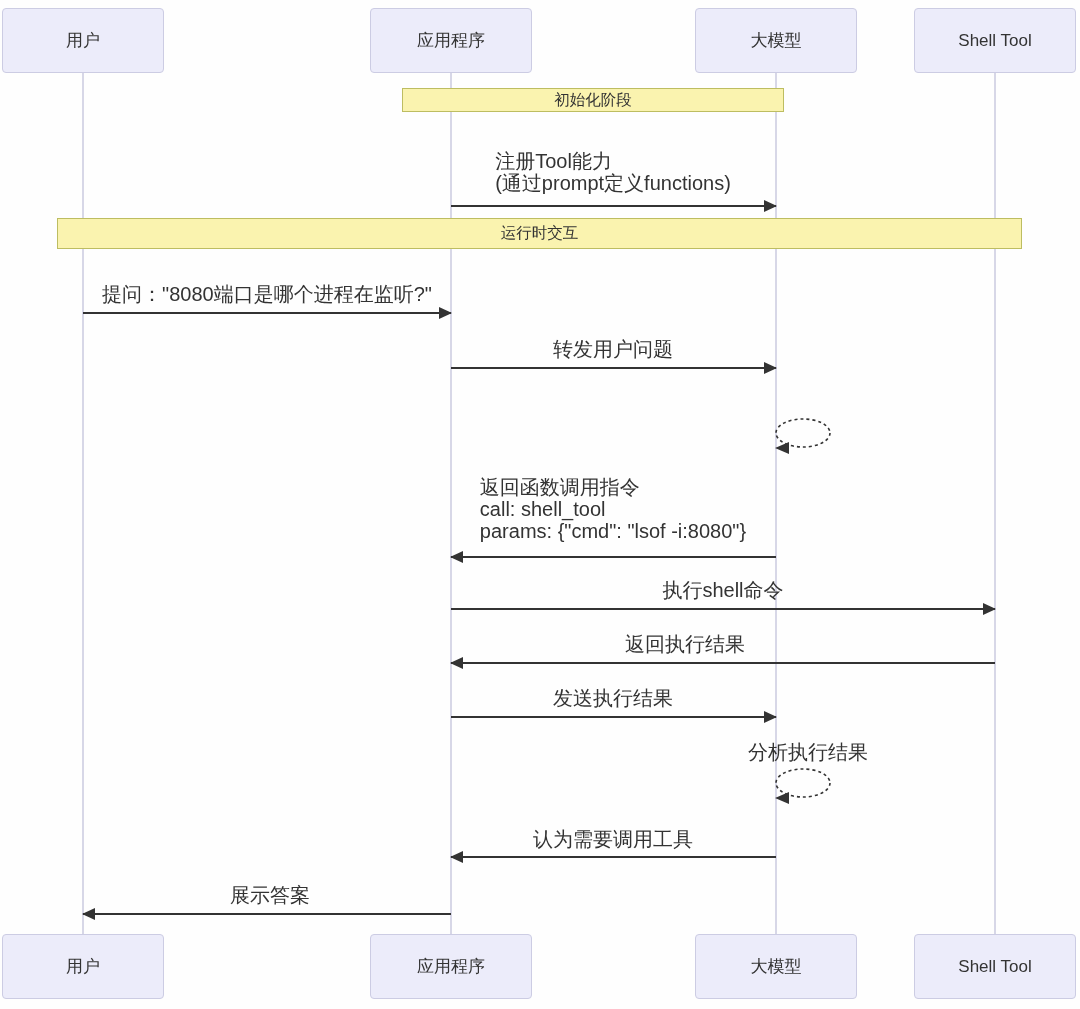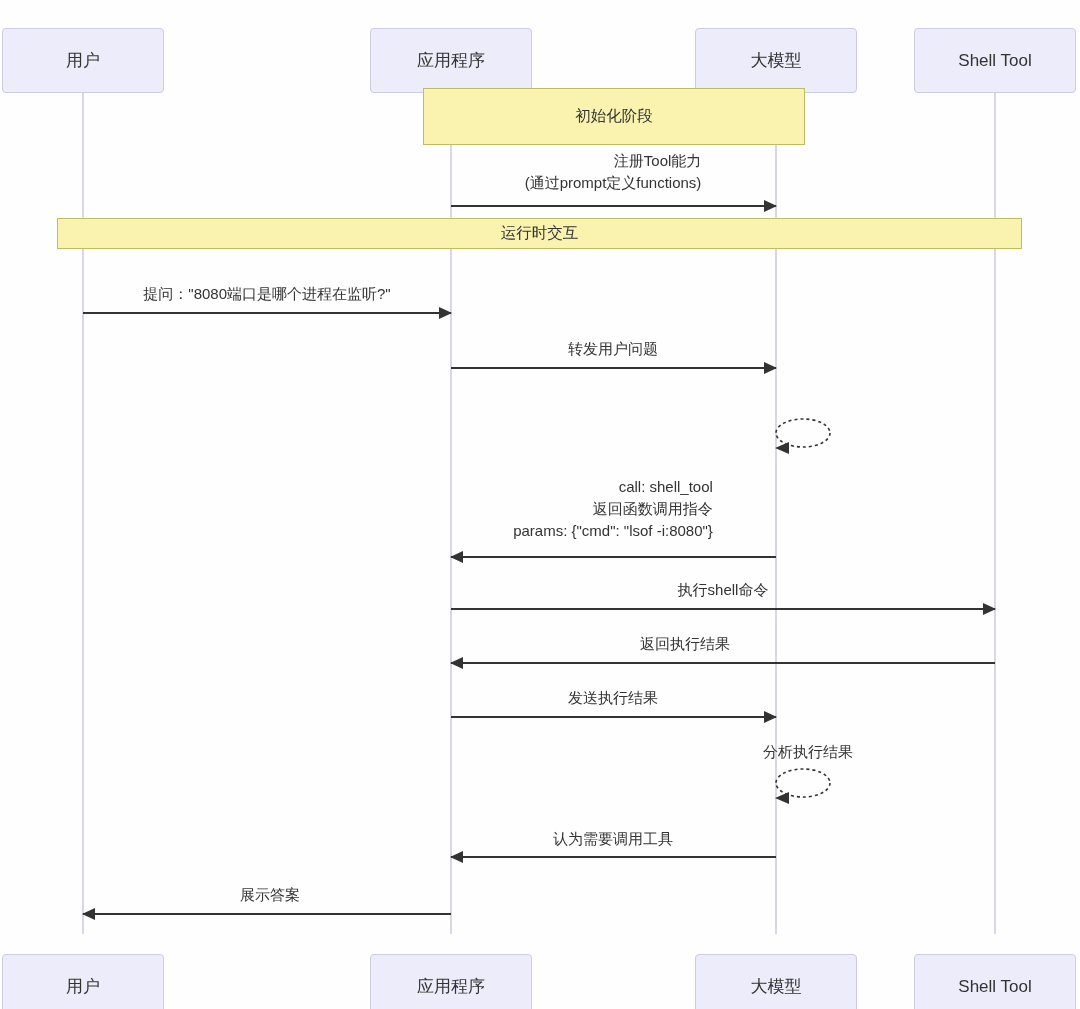--- a/index.html
+++ b/index.html
@@ -8,28 +8,28 @@
     --lifeline:#D7D7E7; --arrow:#333333; --text:#333333; --bg:#FEFEFE;
   }
   *{margin:0;padding:0;box-sizing:border-box;}
   body{background:#fff;font-family:"Liberation Sans","DejaVu Sans",sans-serif;}
   .canvas{position:relative;width:1080px;height:1009px;background:var(--bg);overflow:hidden;}
 
   .lifeline{position:absolute;width:2px;top:73px;height:861px;background:var(--lifeline);}
 
   .actor{position:absolute;width:162px;height:65px;background:var(--actor-fill);
     border:1px solid var(--actor-border);border-radius:4px;display:flex;
-    align-items:center;justify-content:center;font-size:17px;color:var(--text);margin-top:20px;}
+    align-items:center;justify-content:center;font-size:17px;color:var(--text);}
 
   .section{position:absolute;background:var(--section-fill);border:1px solid var(--section-border);
     display:flex;align-items:center;justify-content:center;font-size:15.5px;
     font-weight:500;color:var(--text);}
 
-  .msg-label{position:absolute;transform:translateX(-50%);text-align:right;
-    white-space:nowrap;font-size:15px;line-height:22px;color:var(--text);}
+  .msg-label{position:absolute;transform:translateX(-50%);text-align:left;
+    white-space:nowrap;font-size:20px;line-height:22px;color:var(--text);}
 
   .arrow{position:absolute;height:2px;background:var(--arrow);}
   .head{position:absolute;top:-5px;width:0;height:0;
     border-top:6px solid transparent;border-bottom:6px solid transparent;}
   .head-right{right:-1px;border-left:13px solid var(--arrow);}
   .head-left{left:-1px;border-right:13px solid var(--arrow);}
 
   .self-loop{position:absolute;width:60px;height:40px;}
 </style>
 </head>
@@ -61,21 +61,21 @@
   <div class="actor" style="left:370px;top:934px">
       <span>应用程序</span>
     </div>
   <div class="actor" style="left:695px;top:934px">
       <span>大模型</span>
     </div>
   <div class="actor" style="left:914px;top:934px">
       <span>Shell Tool</span>
     </div>
 
-  <div class="section" style="left:423px;top:88px;width:382px;height:57px">
+  <div class="section" style="left:402px;top:88px;width:382px;height:24px">
       <span>初始化阶段</span>
     </div>
   <div class="section" style="left:57px;top:218px;width:965px;height:31px">
       <span>运行时交互</span>
     </div>
 
   <div class="msg-label" style="left:613px;top:150px">
     <div>注册Tool能力</div>
     <div>(通过prompt定义functions)</div>
   </div>
@@ -96,22 +96,22 @@
   <div class="arrow" style="left:451px;top:367px;width:325px">
       <div class="head head-right"></div>
     </div>
 
   <svg class="self-loop" style="left:774px;top:417px" viewBox="0 0 60 40">
     <ellipse cx="29" cy="16" rx="27" ry="14" fill="none" stroke="#333" stroke-width="1.6" stroke-dasharray="3,3"></ellipse>
     <path d="M15,25 L15,37 L1,31 Z" fill="#333"></path>
   </svg>
 
   <div class="msg-label" style="left:613px;top:476px">
+    <div>返回函数调用指令</div>
     <div>call: shell_tool</div>
-    <div>返回函数调用指令</div>
     <div>params: {"cmd": "lsof -i:8080"}</div>
   </div>
   <div class="arrow" style="left:451px;top:556px;width:325px">
       <div class="head head-left"></div>
     </div>
 
   <div class="msg-label" style="left:723px;top:579px">
     <div>执行shell命令</div>
   </div>
   <div class="arrow" style="left:451px;top:608px;width:544px">

